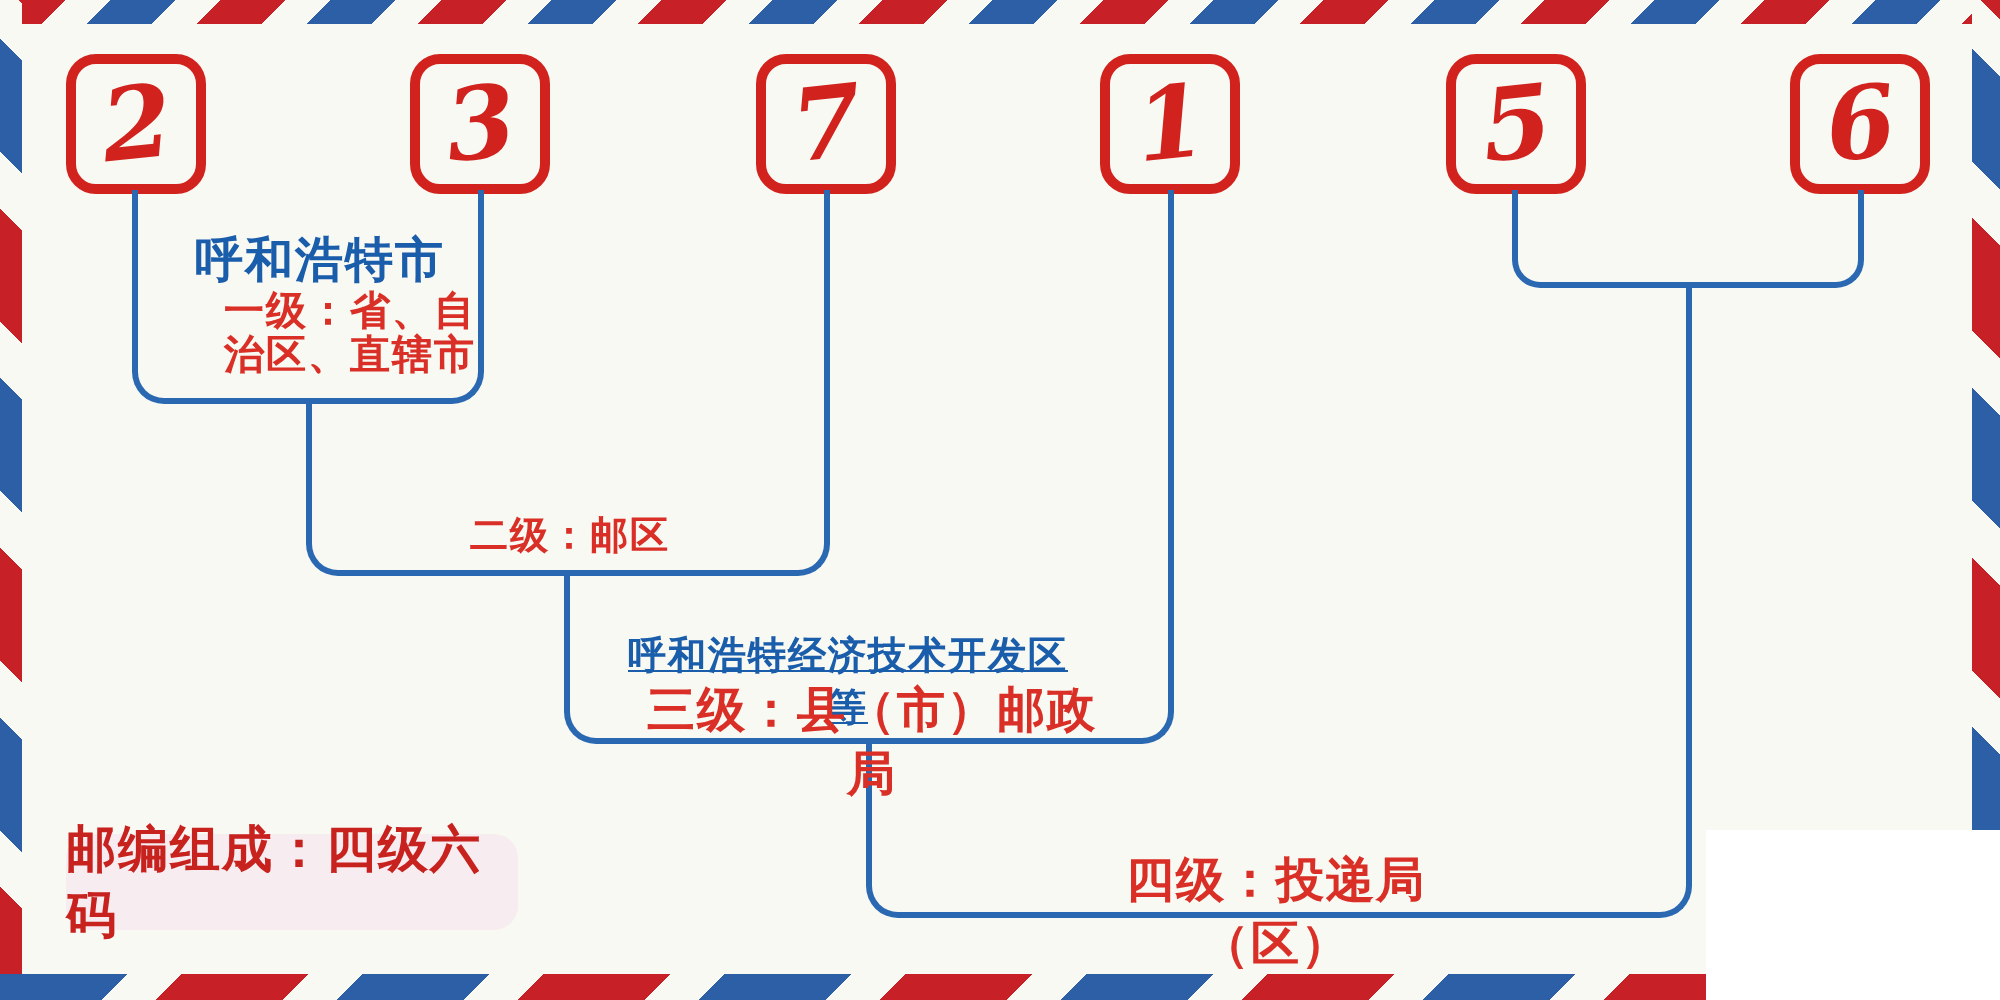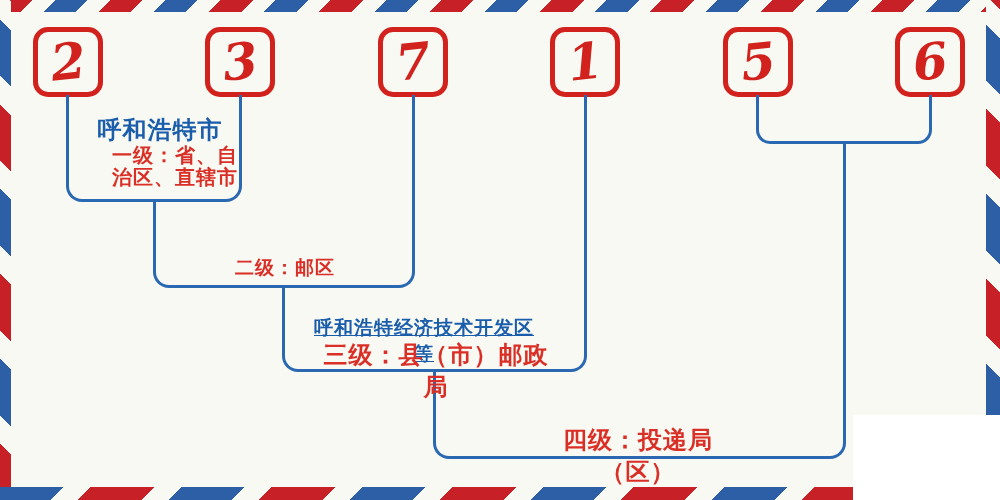--- a/index.html
+++ b/index.html
@@ -119,14 +119,15 @@
   </div>
 
   <div class="lv-desc l2-desc">二级：邮区</div>
 
   <div class="lv-name l3-name">呼和浩特经济技术开发区等</div>
   <div class="lv-desc l3-desc">三级：县（市）邮政局</div>
 
   <div class="lv-desc l4-desc">四级：投递局（区）</div>
 
 
+  <div class="badge">邮编组成：四级六码</div>
 
 </div>
 
 </body></html>

